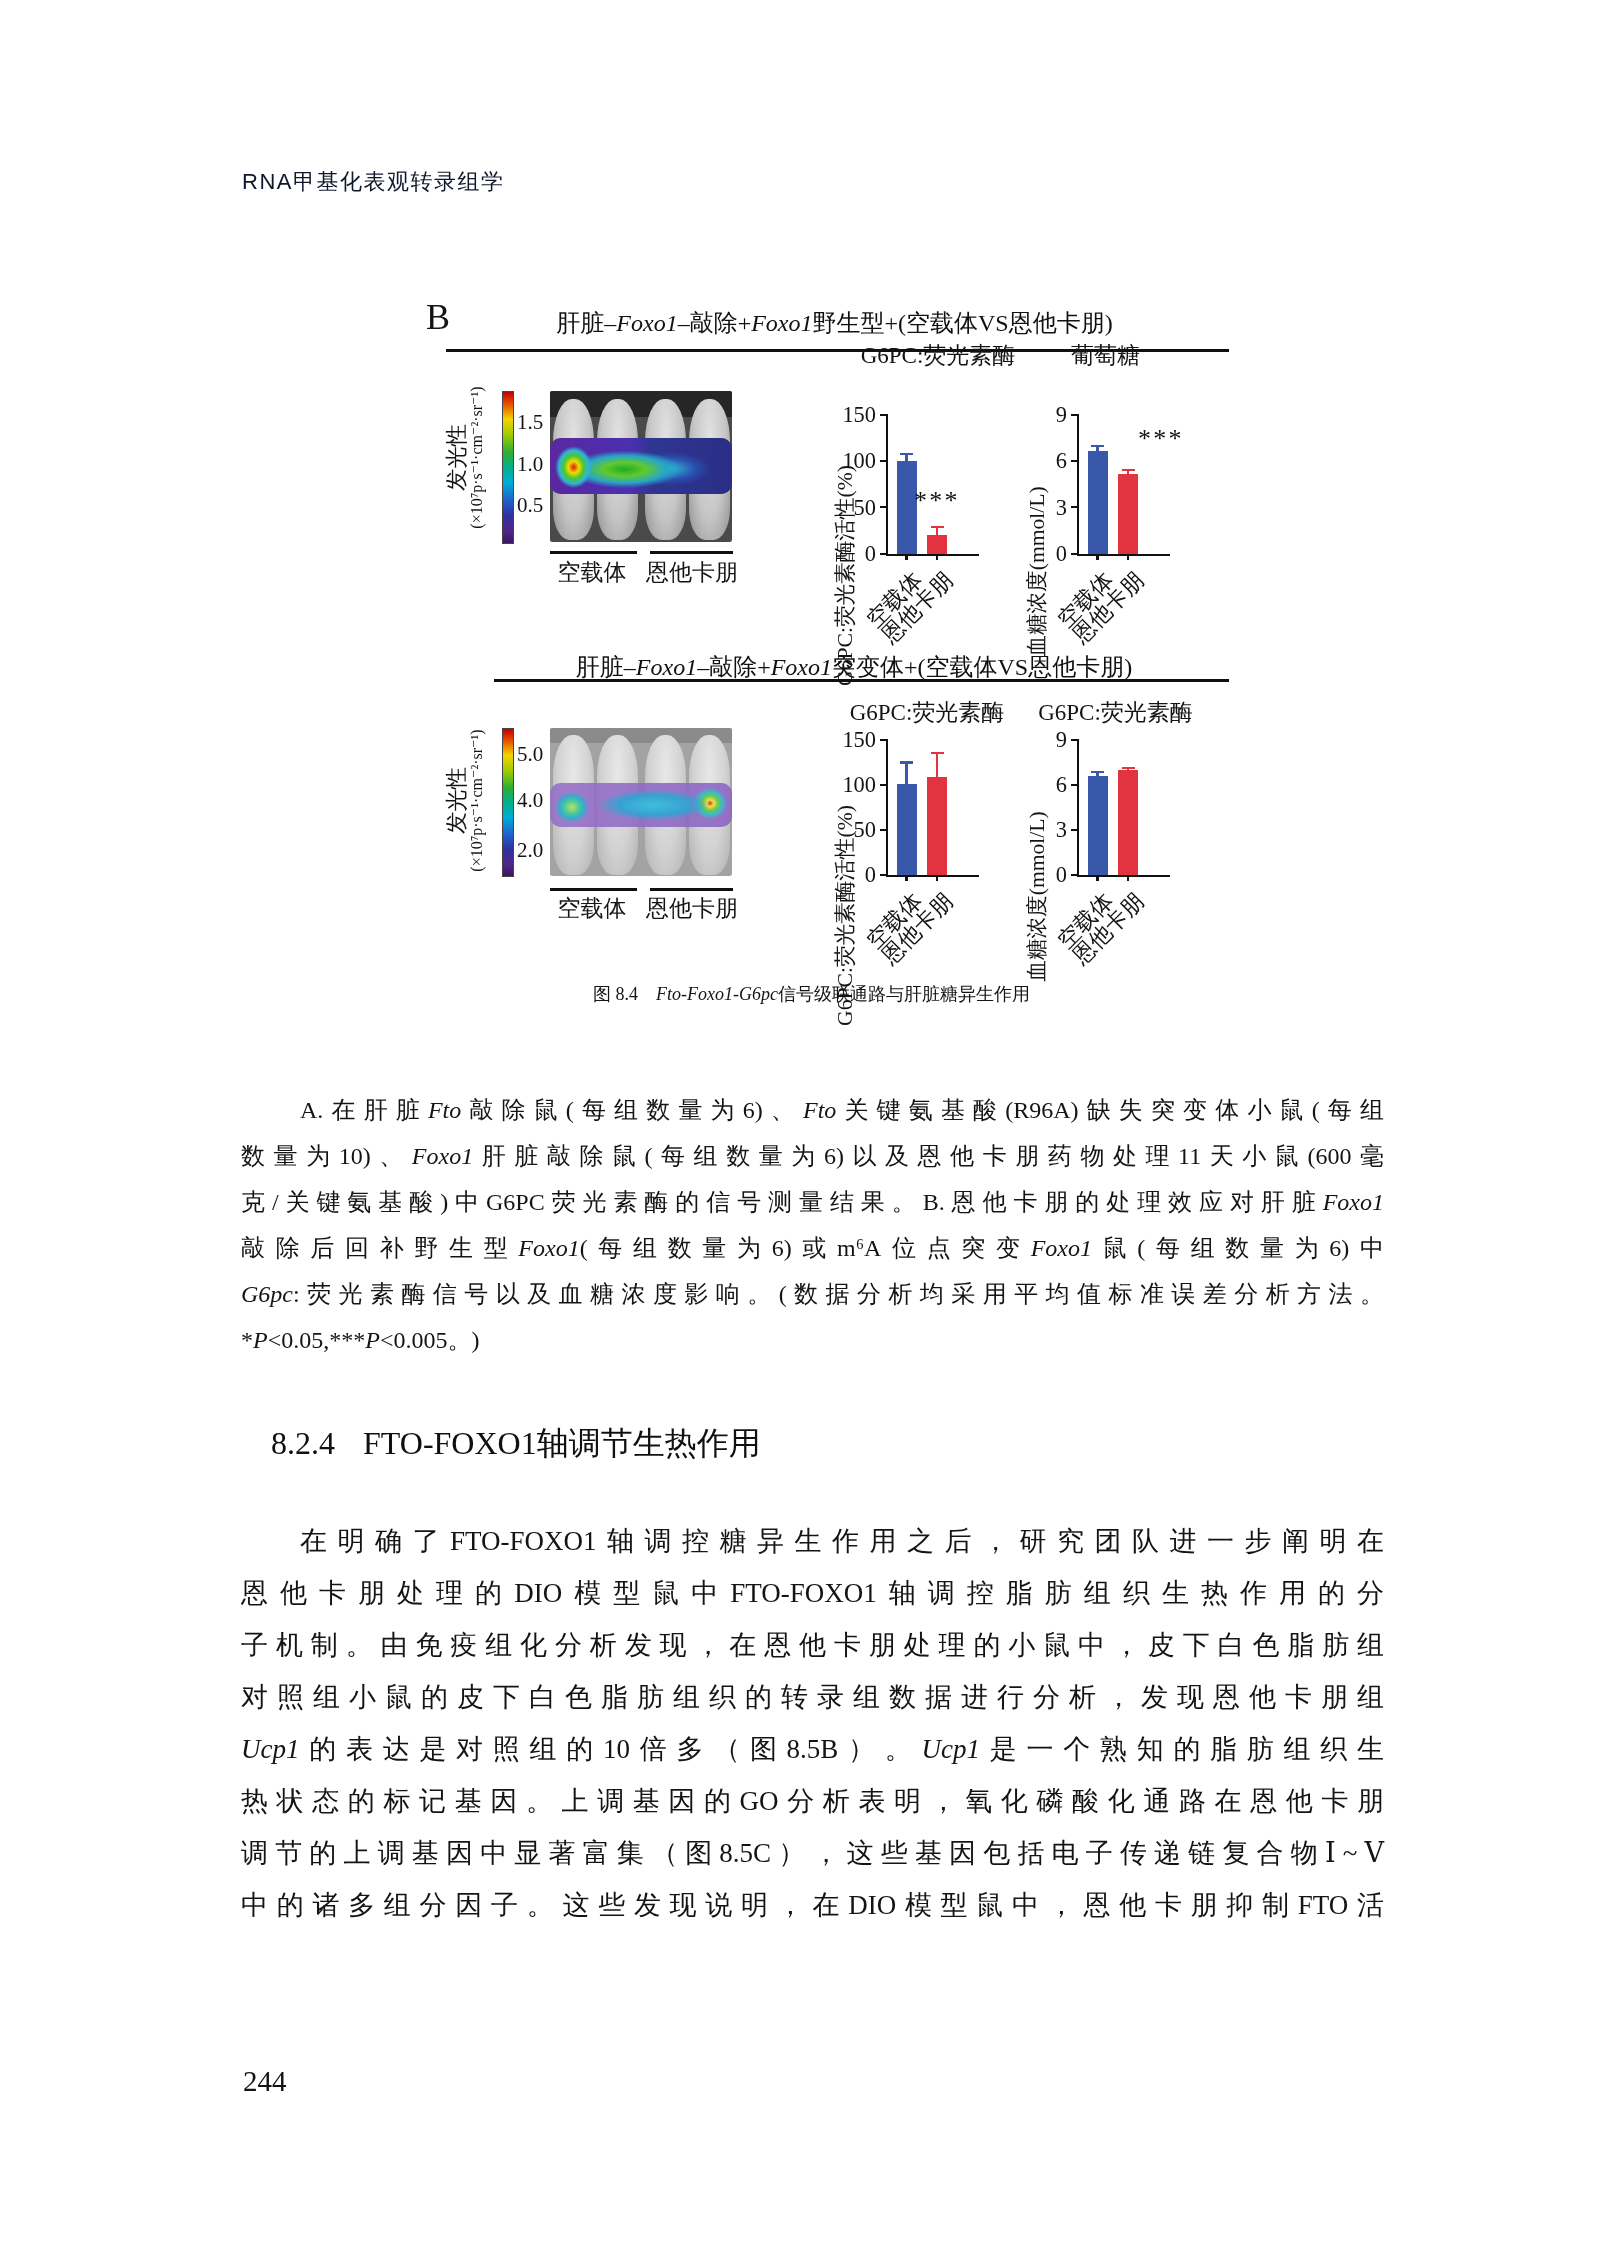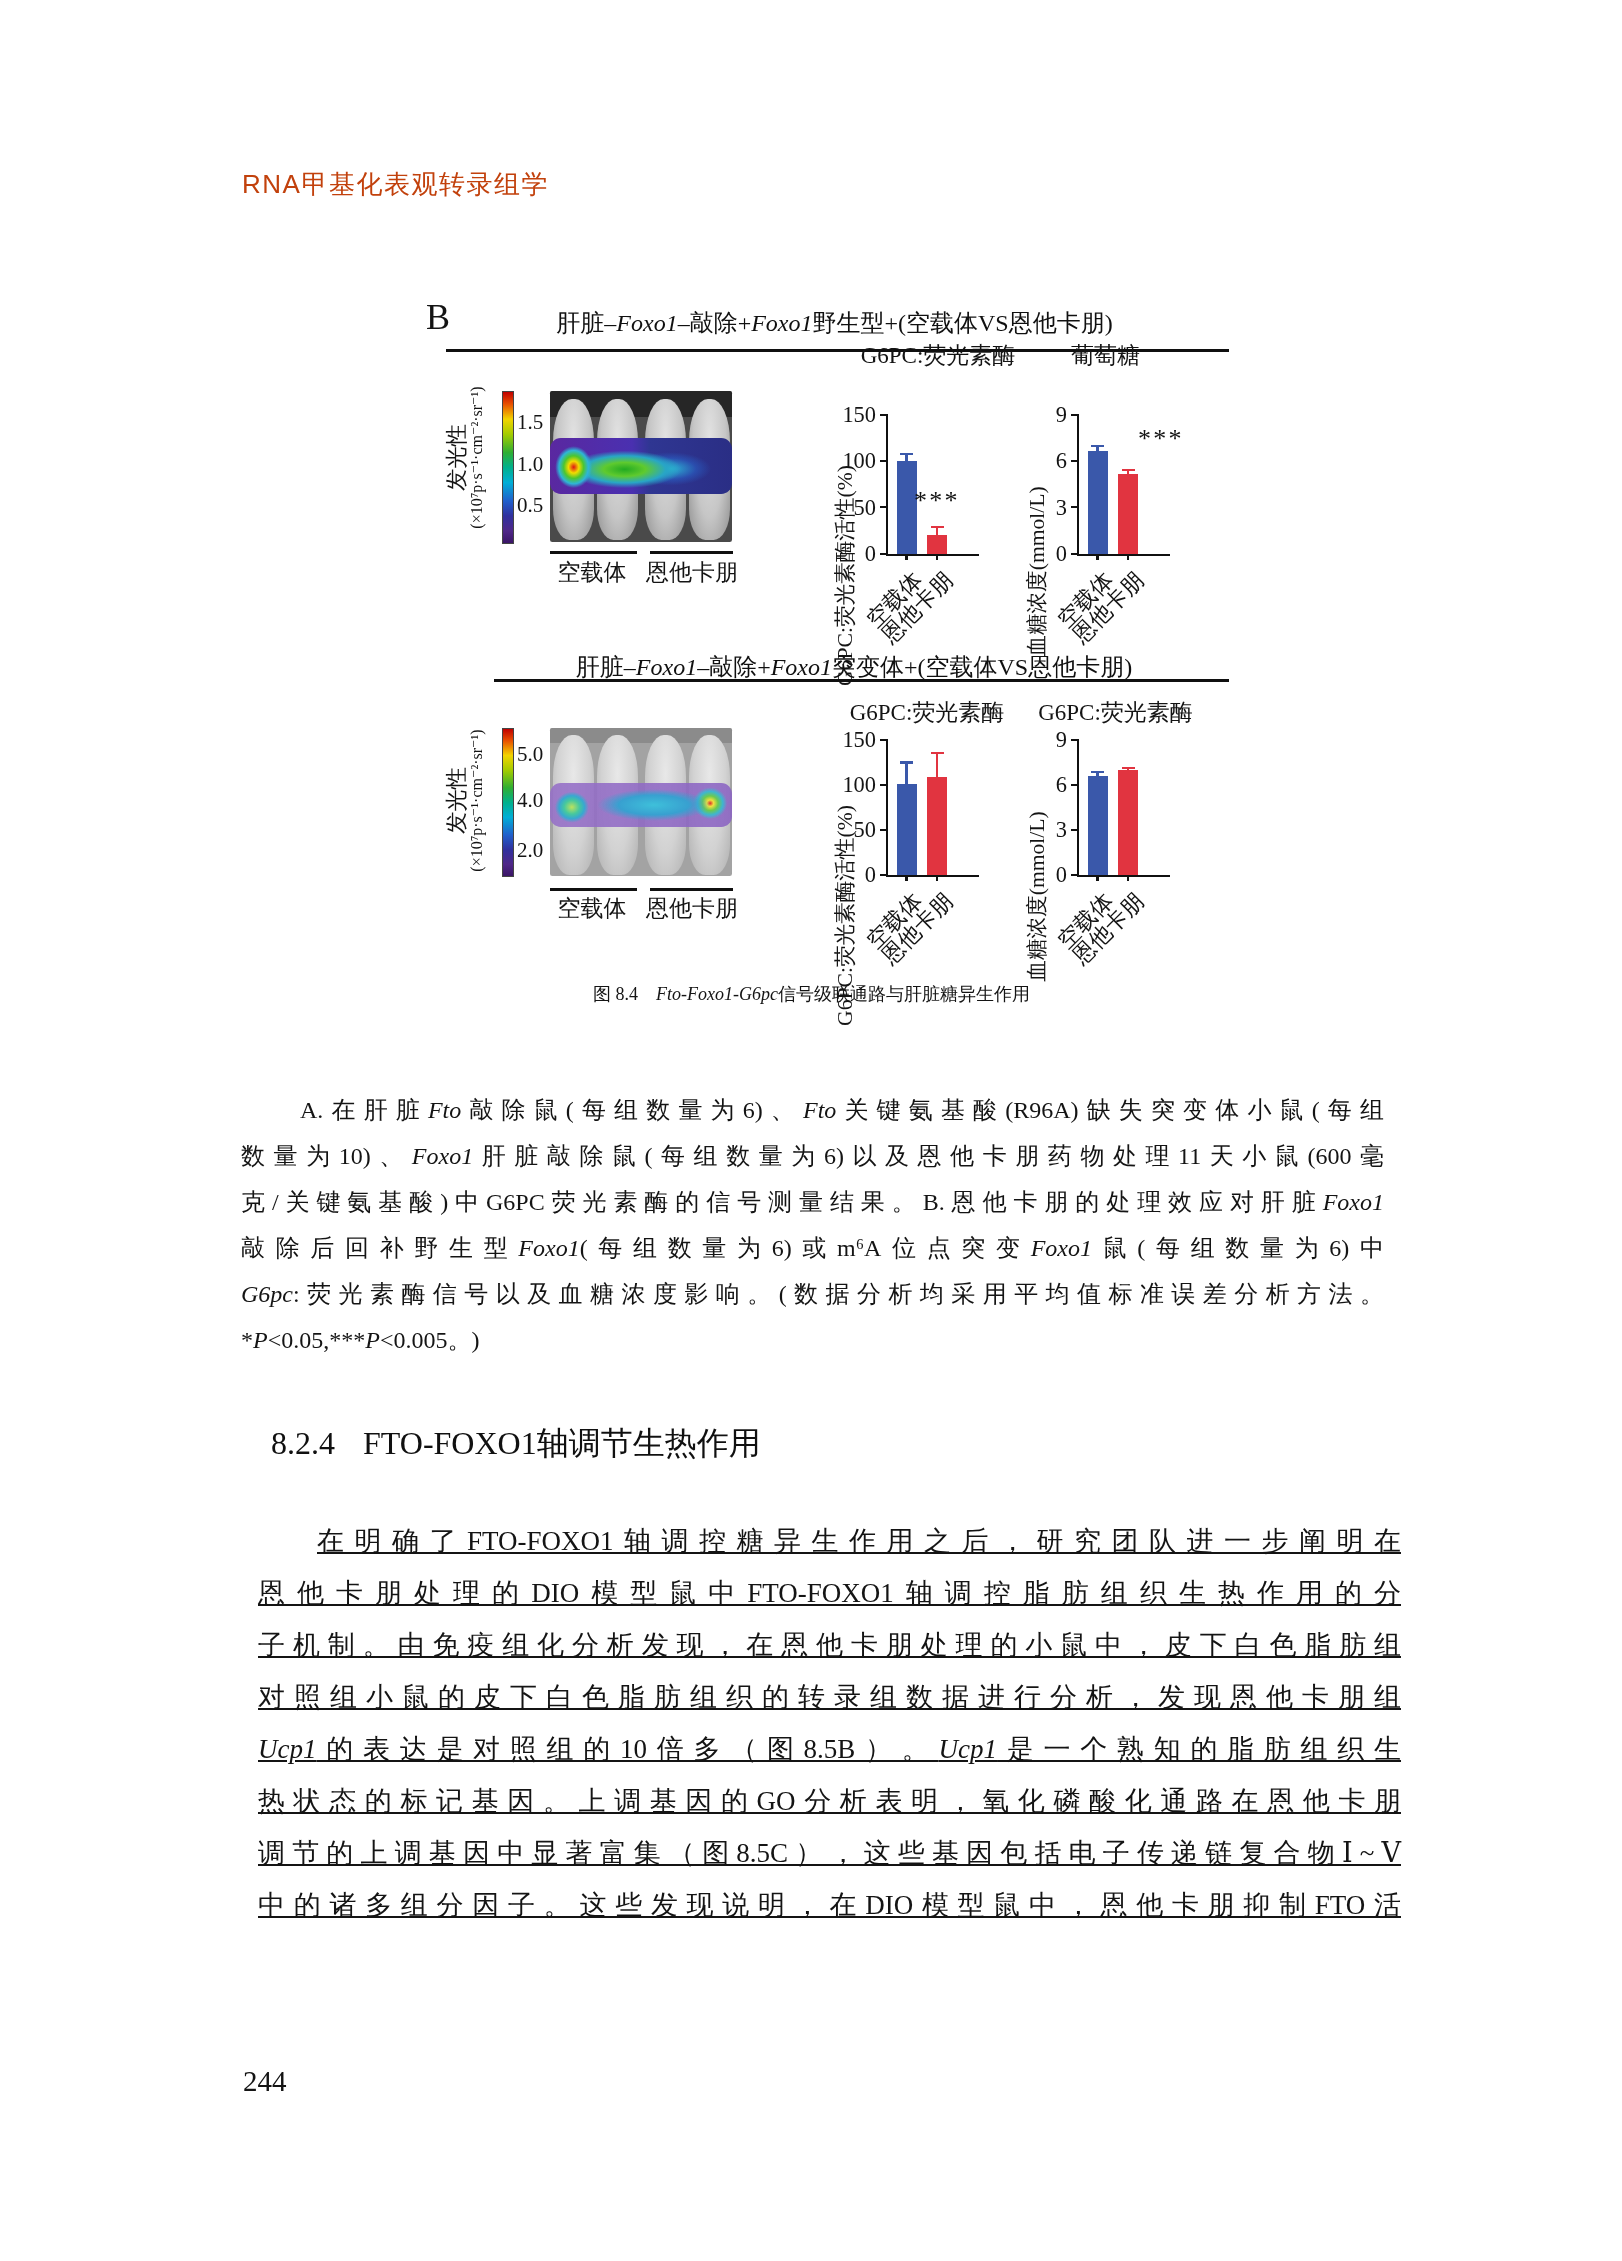--- a/index.html
+++ b/index.html
@@ -1,21 +1,21 @@
 <!DOCTYPE html>
 <html style="font-size:12.4px"><head>
 <meta charset="utf-8">
 <style>
   html,body{margin:0;padding:0;background:#ffffff;}
   .page{position:relative;width:1623px;height:2261px;background:#ffffff;overflow:hidden;
         font-family:"Liberation Serif","DejaVu Serif",serif;color:#141414;}
   .abs{position:absolute;}
 
   .running-header{left:242px;top:167px;font-family:"Liberation Sans","DejaVu Sans",sans-serif;
-        font-size:26px;letter-spacing:1.5px;color:#c2410c;}
+        font-size:22px;letter-spacing:1.5px;color:#0f172a;}
 
   .panel-b{left:426px;top:296px;font-size:36px;}
 
   .row-title{font-size:24px;text-align:center;white-space:nowrap;color:#101010;}
   .rt1{left:440px;top:307px;width:789px;}
   .rt2{left:479px;top:651px;width:750px;}
   .row-title i{font-family:"Liberation Serif","DejaVu Serif",serif;}
   .rule{background:#101010;height:3.1px;}
   .rule1{left:446px;top:349px;width:783px;}
   .rule2{left:494px;top:679px;width:735px;}
@@ -98,21 +98,21 @@
   .cap-lines{left:241px;top:1087px;width:1143px;}
   .tline{text-align:justify;text-align-last:justify;text-justify:inter-character;}
   .indent-first .tline:first-child{text-indent:59px;}
   .cap-lines .tline:last-child{text-align-last:left;}
 
   
   .section-heading{left:241px;top:1422px;font-size:32px;white-space:nowrap;color:#101010;}
   .section-number{margin-right:28px;margin-left:30px;}
 
   
-  .body-lines{left:258px;top:1515px;width:1143px;line-height:52px;font-size:27px;text-decoration:underline;}
+  .body-lines{left:241px;top:1515px;width:1143px;line-height:52px;font-size:27px;}
 
   .page-number{left:243px;top:2065px;font-size:29px;}
 </style>
 </head>
 <body>
 
 <div class="page">
 
   <div class="abs running-header">RNA甲基化表观转录组学</div>
 

